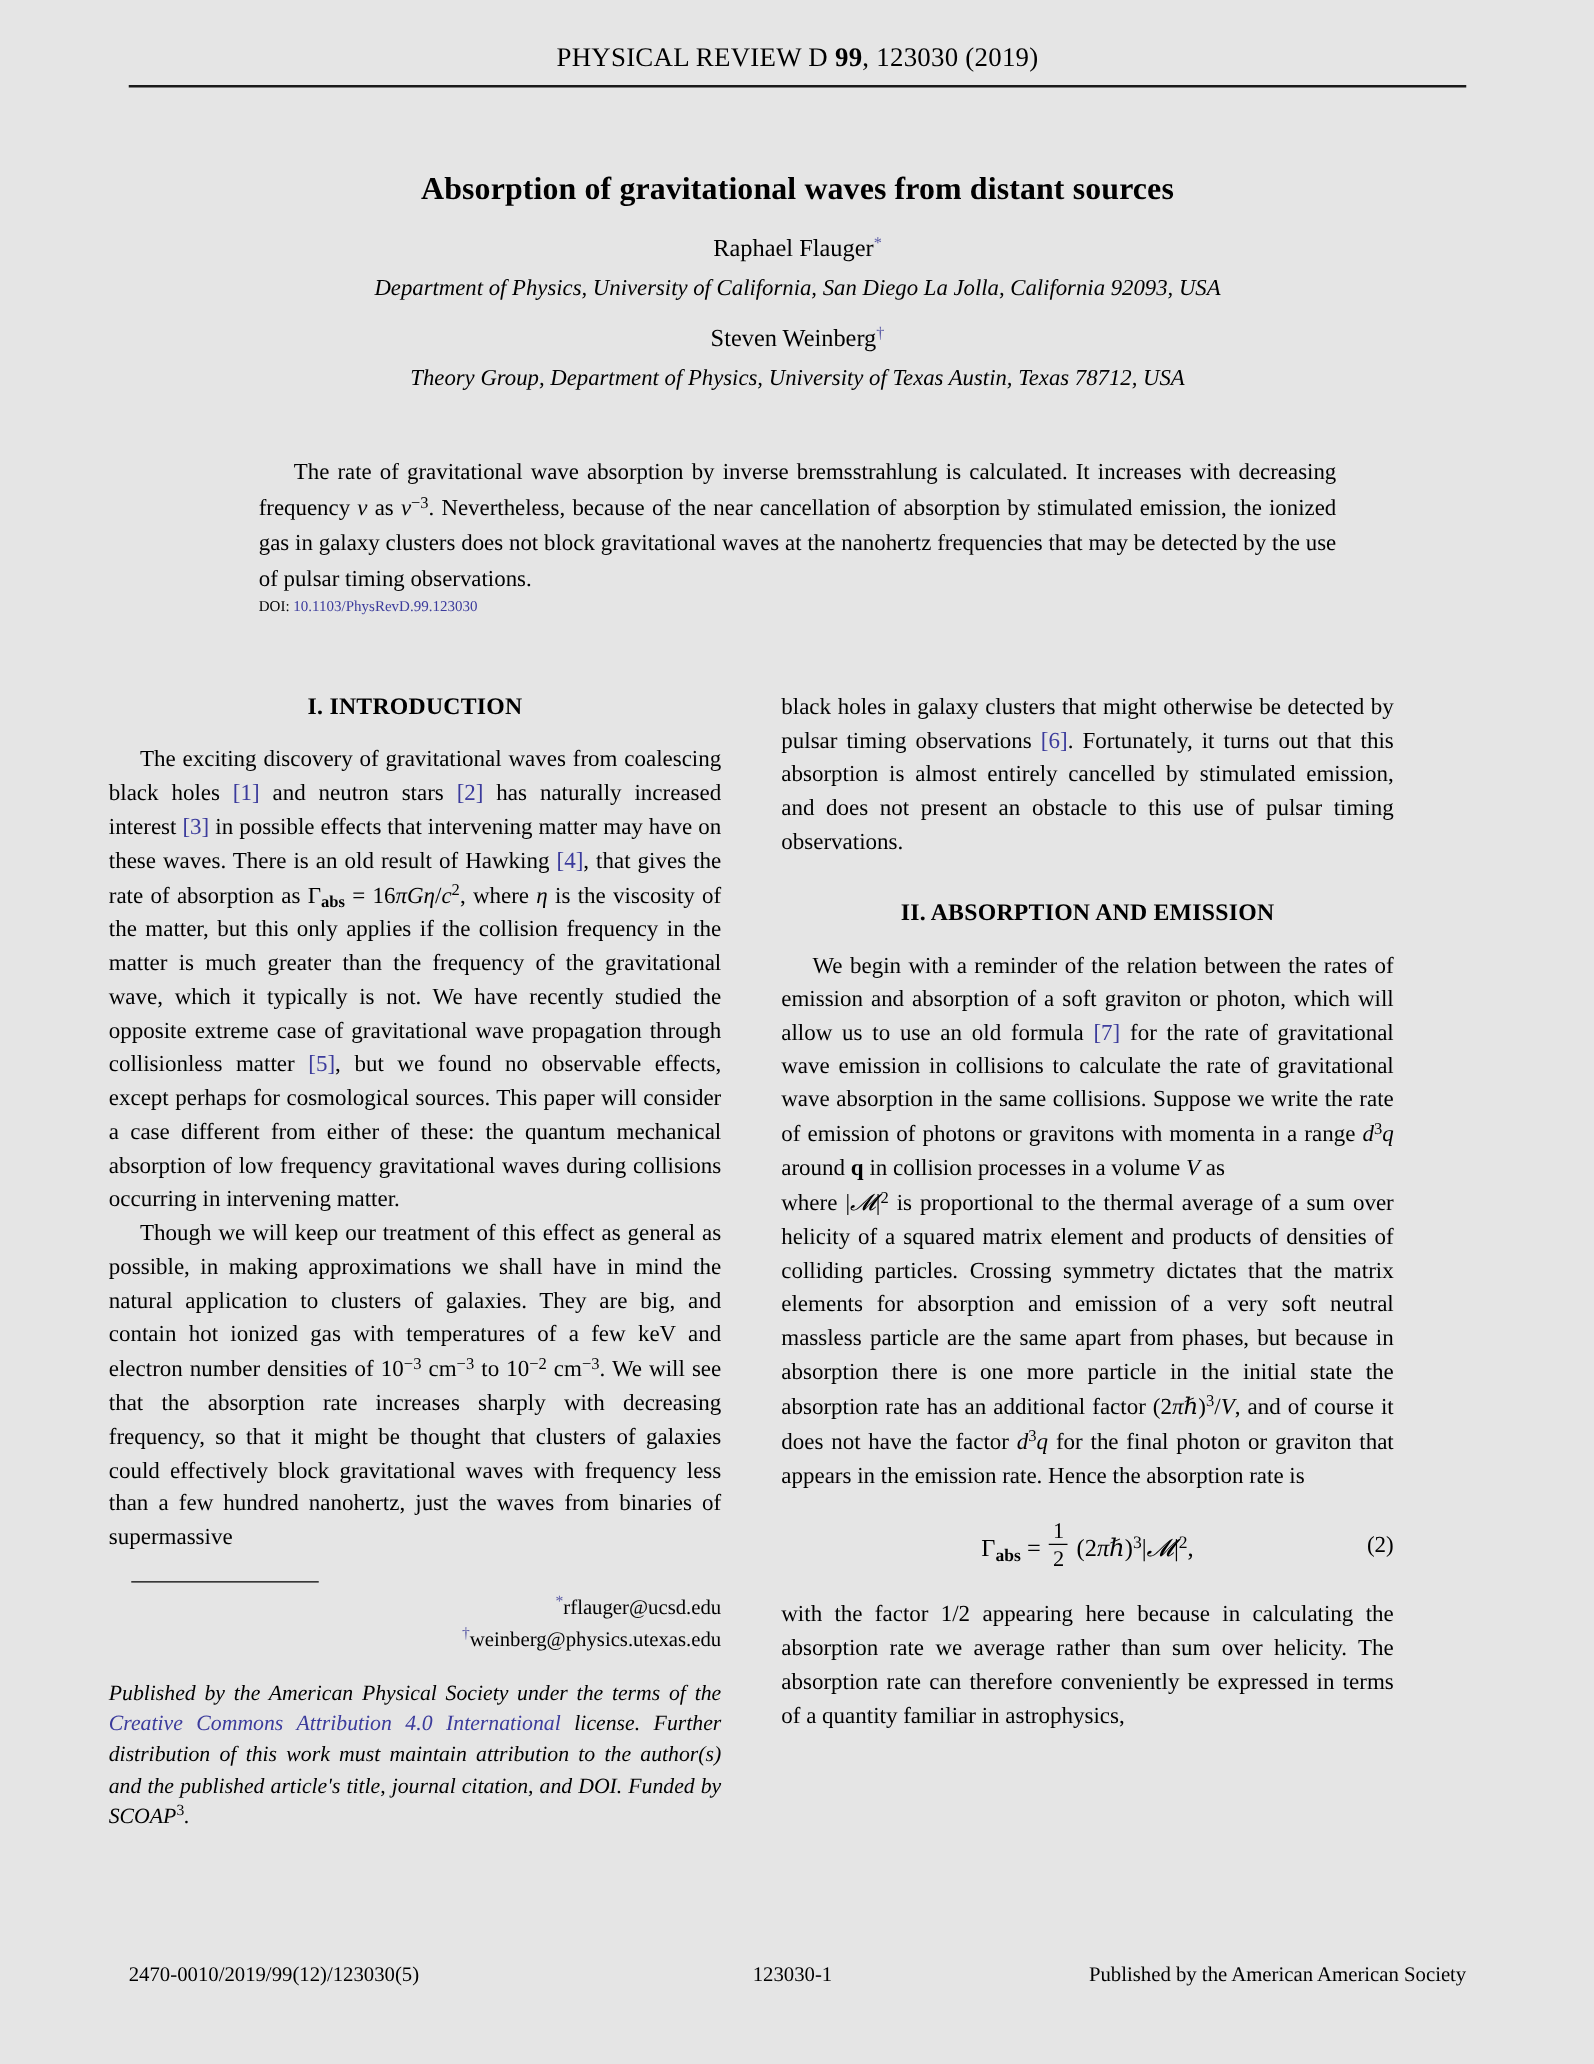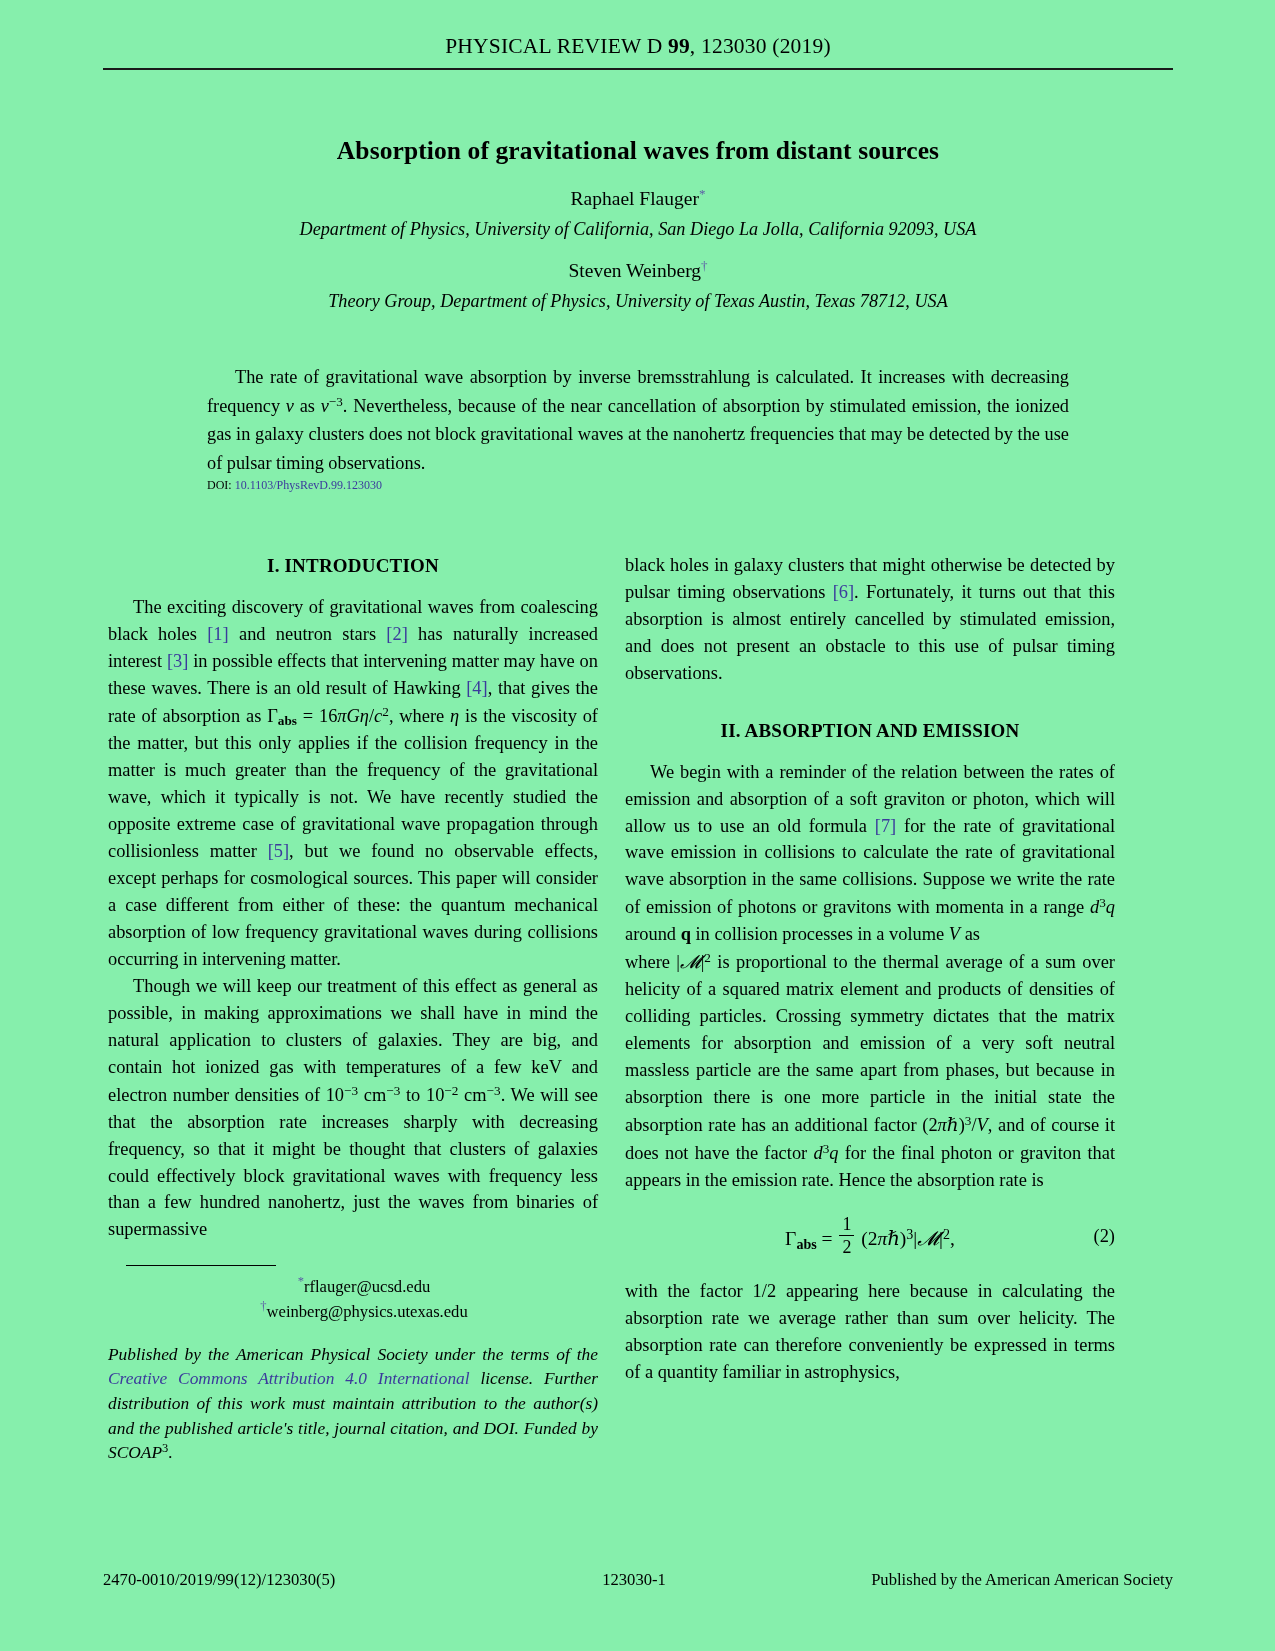--- a/index.html
+++ b/index.html
@@ -9,21 +9,21 @@
   }
   body {
     font-family: "Liberation Serif", "DejaVu Serif", serif;
     color: #000000;
   }
   .page {
     position: relative;
     width: 1275px;
     height: 1651px;
     margin: 0 auto;
-    background: #86efac;
+    background: #e5e5e5;
     box-sizing: border-box;
     padding: 16px;
     overflow: hidden;
   }
 
   
   .runhead-wrap {
     position: absolute;
     left: 103px;
     top: 34px;
@@ -135,21 +135,21 @@
   
   .col {
     position: absolute;
     top: 552px;
     width: 490px;
     font-size: 18.4px;
     line-height: 1.465;
     text-align: justify;
     text-justify: inter-word;
   }
-  .col.left { left: 108px; }
+  .col.left { left: 87px; }
   .col.right { left: 625px; }
 
   h2.sec {
     font-size: 19px;
     font-weight: bold;
     text-align: center;
     margin: 0 0 14px 0;
     letter-spacing: 0.2px;
   }
   h2.sec.spaced { margin-top: 30px; }
@@ -218,21 +218,21 @@
   
   .fn-rule {
     width: 150px;
     border-top: 1.3px solid #000;
     margin: 22px 0 7px 18px;
   }
   .fn {
     font-size: 16.6px;
     line-height: 1.33;
     margin: 0 0 0 22px;
-    text-align: center;
+    text-align: right;
   }
   .fn sup {
     color: #5b5ba6;
     font-size: 12.5px;
   }
   .license {
     margin-top: 19px;
     font-size: 17.4px;
     font-style: italic;
     line-height: 1.42;

